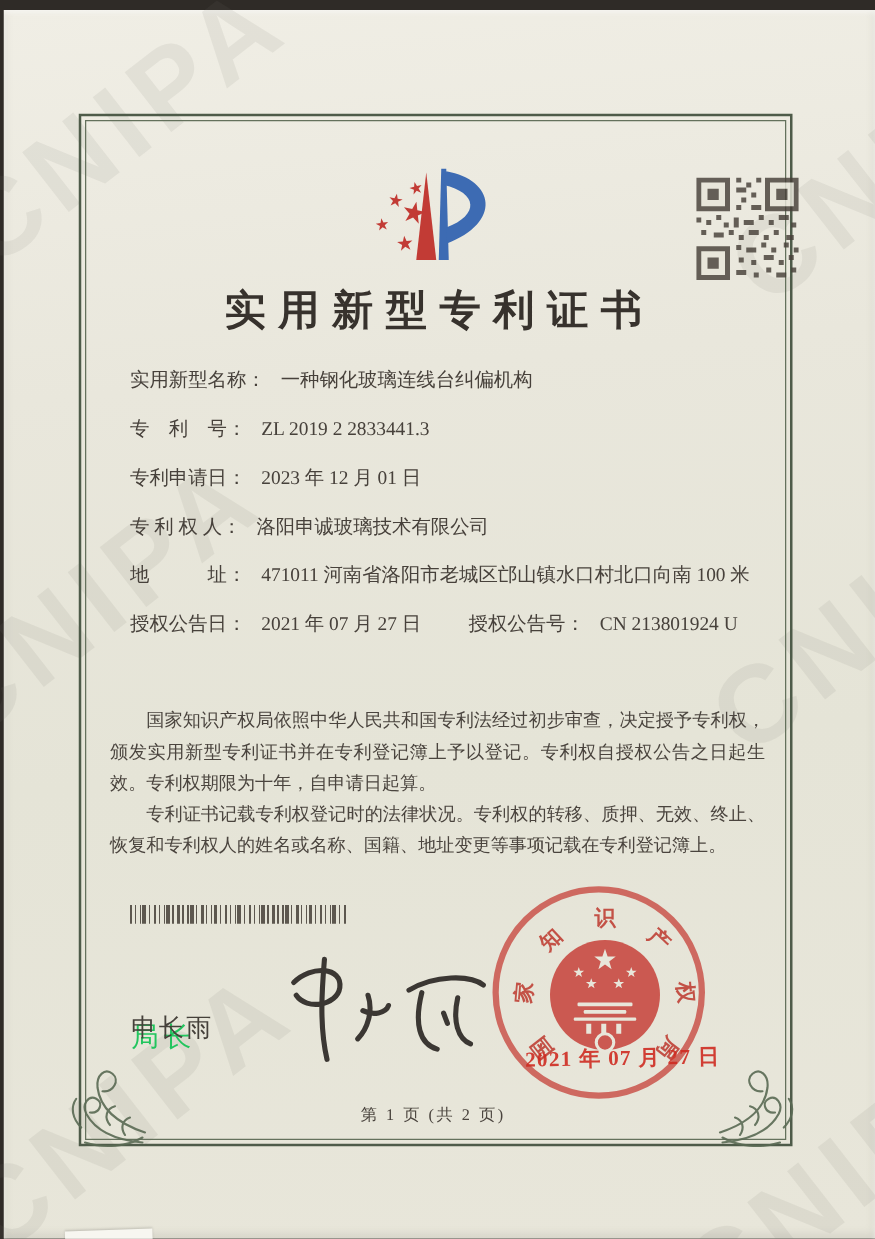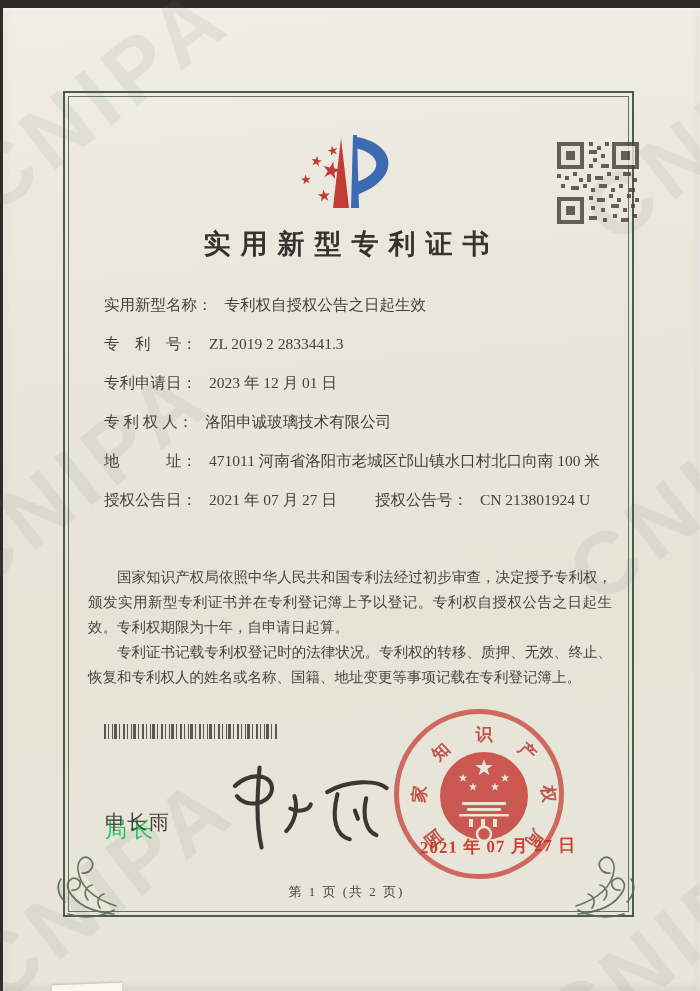--- a/index.html
+++ b/index.html
@@ -30,21 +30,21 @@
   .frame-inner{position:absolute;inset:3px;border:1px solid #64715c;}
   .cert-no{
     position:absolute;left:104px;top:129px;
     font-size:15px;letter-spacing:3px;color:#4a443e;
   }
   .logo{position:absolute;left:296px;top:130px;width:130px;height:88px;}
   .logo .star{position:absolute;color:#c23b35;line-height:1;}
   .qr{position:absolute;left:557px;top:142px;width:82px;height:82px;opacity:.82;}
   .title{
     position:absolute;left:63px;top:226px;width:567px;
-    text-align:center;font-size:27px;font-weight:600;
+    text-align:center;font-size:33px;font-weight:600;
     letter-spacing:10px;text-indent:10px;color:#37322d;
   }
   .fields{position:absolute;left:104px;top:294px;width:520px;color:#47413b;}
   .row{font-size:15.5px;line-height:22px;margin-bottom:17px;white-space:nowrap;}
   .row .label{display:inline-block;white-space:pre;margin-right:12px;}
   .row .pair2{margin-left:38px;text-align:right;}
   .paras{
     position:absolute;left:88px;top:565px;width:524px;
     font-size:14.5px;line-height:1.72;color:#4a443e;
     text-align:justify;
@@ -182,21 +182,21 @@
         <rect x="56" y="72" width="4" height="4"></rect>
       <rect x="64" y="76" width="8" height="4"></rect>
         <rect x="76" y="72" width="4" height="4"></rect>
     </g>
   </svg>
 
   <div class="title">实用新型专利证书</div>
 
   <div class="fields">
     <div class="row">
-      <span class="label">实用新型名称：</span><span class="value">专利权自授权公告之日起生效</span>
+      <span class="label">实用新型名称：</span><span class="value">一种钢化玻璃连线台纠偏机构</span>
     </div>
     <div class="row">
       <span class="label">专　利　号：</span><span class="value">ZL 2019 2 2833441.3</span>
     </div>
     <div class="row">
       <span class="label">专利申请日：</span><span class="value">2023 年 12 月 01 日</span>
     </div>
     <div class="row">
       <span class="label">专 利 权 人：</span><span class="value">洛阳申诚玻璃技术有限公司</span>
     </div>

